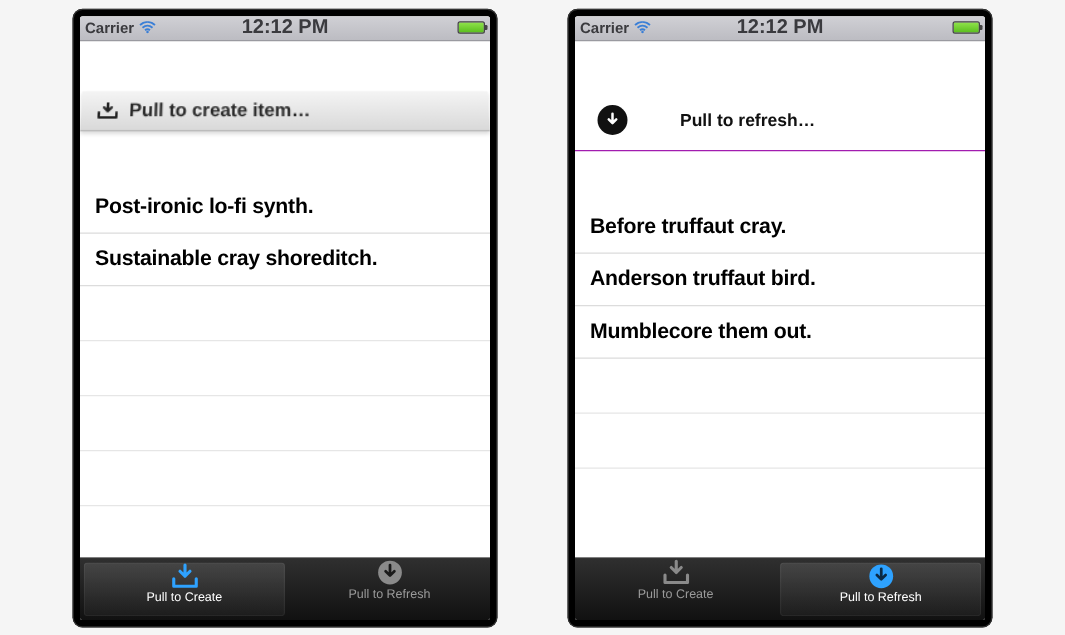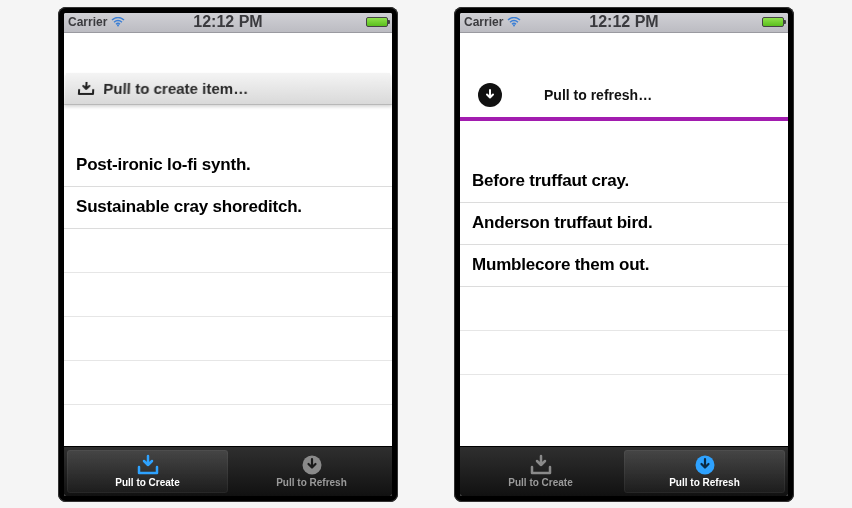--- a/index.html
+++ b/index.html
@@ -91,21 +91,21 @@
       transform-origin: top;
       margin: 0 2px;
     }
     .pull-refresh-header {
       height: 48px;
       background: #fff;
       display: flex;
       align-items: center;
       gap: 18px;
       padding: 0 18px;
-      border-bottom: 4px solid #a21caf;
+      border-bottom: 1px solid #a21caf;
       font-weight: bold;
       font-size: 14px;
       color: #111;
     }
     .circle-arrow {
       width: 24px; height: 24px;
       border-radius: 50%;
       background: #111;
       display: flex;
       align-items: center;
@@ -136,25 +136,24 @@
       height: 50px;
       background: linear-gradient(#2f2f2f, #111);
       display: flex;
       border-top: 1px solid #000;
     }
     .tab {
       flex: 1;
       display: flex;
       flex-direction: column;
       align-items: center;
-      justify-content: center;
       gap: 1px;
       color: #9a9a9a;
       font-size: 10px;
-      font-weight: bold;
+      font-weight: normal;
       cursor: pointer;
     }
     .tab.active {
       background: linear-gradient(rgba(255,255,255,0.06), rgba(255,255,255,0)) , linear-gradient(#3a3a3a, #1c1c1c);
       box-shadow: inset 0 0 0 1px rgba(255,255,255,0.05);
       border-radius: 3px;
       margin: 3px;
       color: #fff;
     }
     .tab svg { display: block; }

